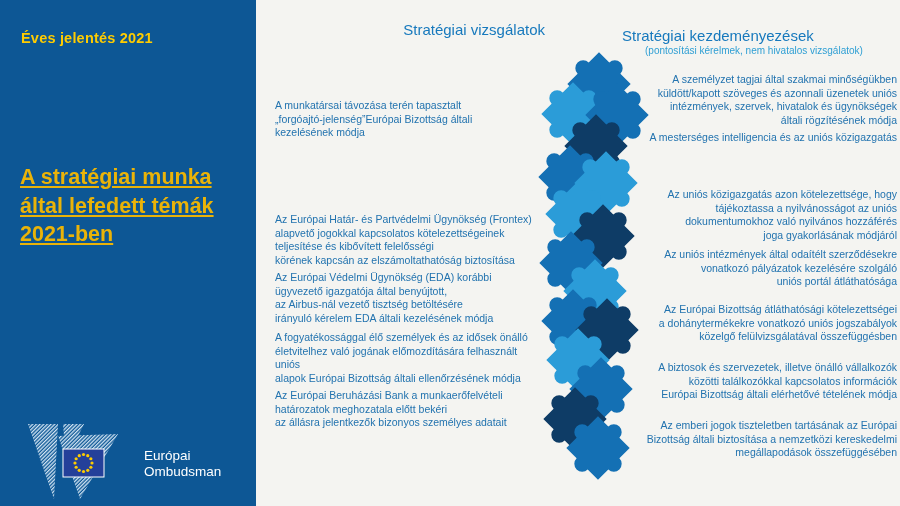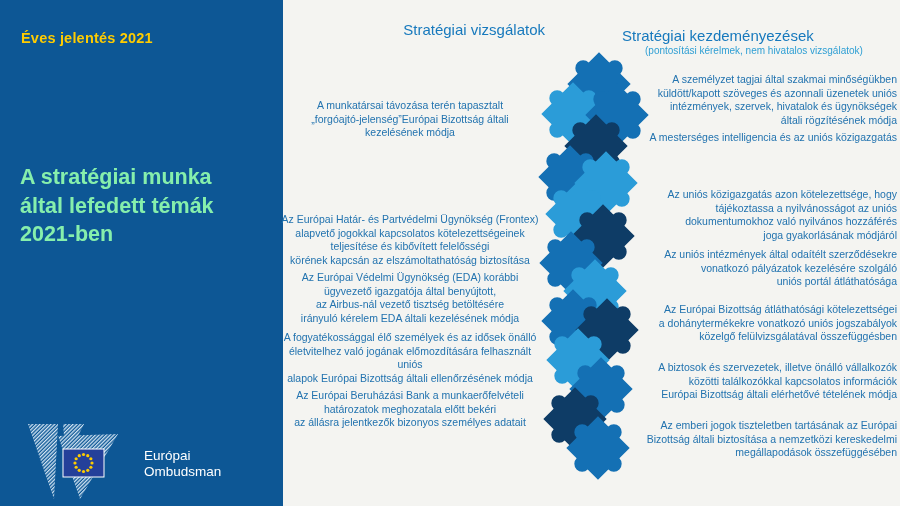--- a/index.html
+++ b/index.html
@@ -1,38 +1,38 @@
 <!DOCTYPE html>
 <html lang="hu"><head>
 <meta charset="utf-8">
 <style>
   * { margin:0; padding:0; box-sizing:border-box; }
   html,body { width:900px; height:506px; overflow:hidden; }
   body { font-family:"Liberation Sans", sans-serif; }
   .stage { position:relative; width:900px; height:506px; background:#f4f4f1; }
 
   
-  .sidebar { position:absolute; left:0; top:0; width:283px; height:506px; background:#0d5795; }
+  .sidebar { position:absolute; left:0; top:0; width:256px; height:506px; background:#0d5795; }
   .eyebrow { position:absolute; left:21px; top:30px; font-size:14.5px; font-weight:700; color:#ffcc00; letter-spacing:.2px; }
-  .side-title { position:absolute; left:20px; top:163px; font-size:21.5px; font-weight:700; color:#86efac; line-height:1.33; white-space:pre-line; }
+  .side-title { position:absolute; left:20px; top:163px; font-size:21.5px; font-weight:700; color:#eab308; line-height:1.33; white-space:pre-line;text-decoration:underline; }
 
   
   .logo-svg { position:absolute; left:0; top:410px; }
   .logo-text { position:absolute; left:112px; top:448px; color:#ffffff; font-size:13.5px; line-height:1.18; font-weight:500; }
   .logo-text span { display:block;margin-left:32px; }
 
   
   .col-head { position:absolute; font-size:15px; font-weight:500; color:#1779bd; }
   .head-left { top:21px; right:355px; text-align:right; }
   .head-right { top:27px; left:622px; text-align:left; }
   .subhead { position:absolute; top:45px; left:645px; font-size:10px; color:#2f9fd4; }
 
   
   .item { position:absolute; font-size:10.5px; line-height:13.6px; color:#2273af; white-space:pre-line; }
-  .inv { right:355px; width:270px; text-align:center; }
+  .inv { right:355px; width:270px; text-align:left; }
   .ini { left:645px; width:252px; text-align:right; }
   .inv1{top:99px} .inv2{top:158px} .inv3{top:213px} .inv4{top:271px} .inv5{top:331px} .inv6{top:389px}
   .ini1{top:73px} .ini2{top:131px} .ini3{top:188px} .ini4{top:248px} .ini5{top:303px} .ini6{top:361px} .ini7{top:419px}
 
   
   .puzzle-svg { position:absolute; left:0; top:0; pointer-events:none; }
 </style>
 </head>
 <body>
 

